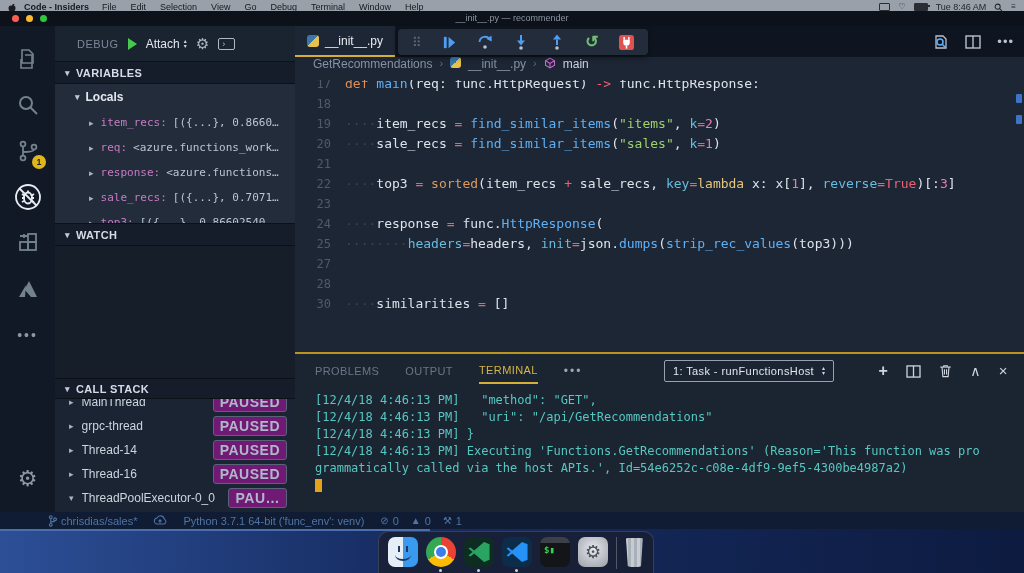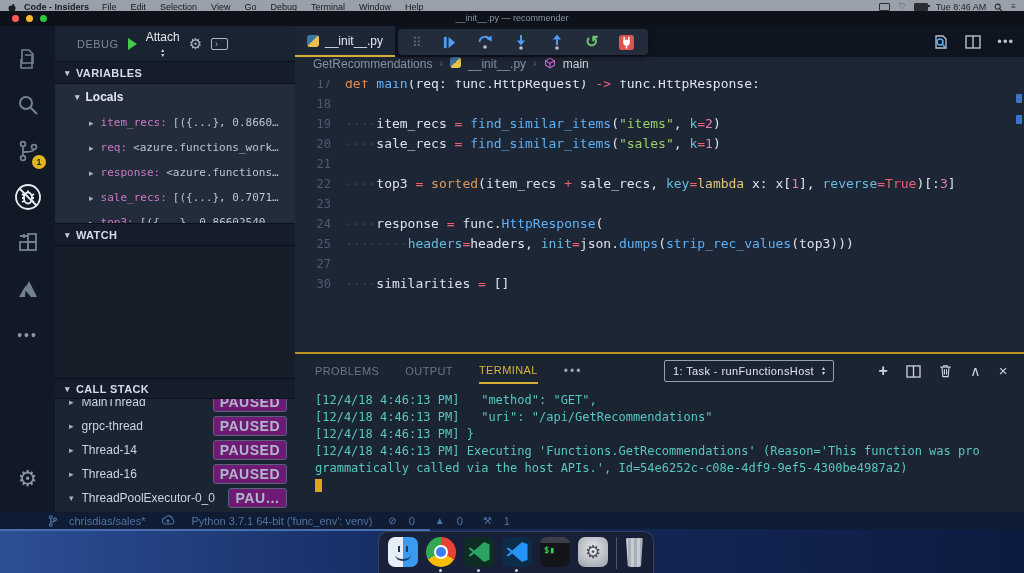--- a/index.html
+++ b/index.html
@@ -34,21 +34,21 @@
     font-weight:bold;width:14px;height:14px;border-radius:50%;display:flex;align-items:center;justify-content:center;}
   #act-gear{margin-top:auto;margin-bottom:10px;font-size:22px;color:#8c97a8;}
   #act-more{color:#8c97a8;font-size:14px;letter-spacing:2px;}
 
   
   #sidebar{left:55px;top:26px;width:240px;height:486px;background:#1a2330;overflow:hidden;}
   #debug-controls{position:absolute;left:0;top:0;width:240px;height:35px;display:flex;
     align-items:center;gap:9px;padding-left:22px;box-sizing:border-box;}
   #debug-controls .dbg{color:#7c8799;font-size:11px;letter-spacing:.5px;}
   .playico{width:0;height:0;border-left:9px solid #47c94f;border-top:6px solid transparent;border-bottom:6px solid transparent;}
-  #attach{color:#e2e7ee;font-size:12px;display:flex;align-items:center;gap:4px;flex-direction:column;}
+  #attach{color:#e2e7ee;font-size:12px;display:flex;align-items:center;gap:4px;}
   .updown{display:flex;flex-direction:column;font-size:6px;line-height:5px;color:#cfd6e0;}
   .gearglyph{font-size:15px;color:#aeb8c6;}
   .consoleico{width:17px;height:12px;border:1px solid #aeb8c6;border-radius:2px;color:#aeb8c6;
     font-size:9px;line-height:11px;padding-left:3px;box-sizing:border-box;}
   .sect{position:absolute;left:0;width:240px;background:#151d2a;color:#d6dce6;font-size:11px;
     font-weight:bold;letter-spacing:.4px;display:flex;align-items:center;gap:6px;padding-left:10px;
     box-sizing:border-box;border-top:1px solid #0c1017;border-bottom:1px solid #0c1017;z-index:3;}
   .sect .tw{font-size:9px;color:#c3cad6;}
   #sect-vars{top:35px;height:23px;}
   #vars-body{position:absolute;top:58px;left:0;width:240px;height:139px;background:#222c3b;overflow:hidden;}
@@ -119,21 +119,21 @@
   #panel-icons .glyph{font-size:14px;line-height:14px;}
   #terminal{position:absolute;left:0;top:36px;width:729px;height:122px;overflow:hidden;
     font-family:"DejaVu Sans Mono",monospace;font-size:12px;line-height:17px;color:#57c7c2;
     padding:2px 0 0 20px;box-sizing:border-box;}
   .tl2{white-space:pre;}
   #cursor{display:inline-block;width:7px;height:13px;background:#e5a11c;vertical-align:middle;}
 
   
   #statusbar{left:0;top:512px;width:1024px;height:17px;background:#0f1c33;display:flex;
     align-items:center;font-size:11px;color:#4f74a6;padding:0 10px 0 48px;box-sizing:border-box;gap:16px;}
-  .sbitem{display:flex;align-items:center;gap:12px;white-space:nowrap;}
+  .sbitem{display:flex;align-items:center;gap:4px;white-space:nowrap;}
   #sb-right{margin-left:auto;display:flex;align-items:center;gap:20px;}
   .sbico{font-size:10px;}
 
   
   #desktop{left:0;top:529px;width:1024px;height:44px;
     background:linear-gradient(90deg,#2c4f96 0%,#172d63 38%,#0d1b40 100%);}
   #desktop-glint{left:0;top:529px;width:430px;height:2px;background:#4a6fae;}
   #dock{left:378px;top:531px;width:276px;height:42px;background:rgba(25,30,45,.74);
     border:1px solid rgba(255,255,255,.14);border-bottom:none;border-radius:10px 10px 0 0;
     display:flex;align-items:flex-start;gap:8px;padding:5px 9px 0 9px;box-sizing:border-box;}
@@ -440,20 +440,24 @@
         <div class="cl">
           <span class="gut"><span class="ln">24</span></span>
           <span class="ct"><span class="t-ws">····</span><span class="t-pl">response </span><span class="t-op">=</span><span class="t-pl"> func.</span><span class="t-fn">HttpResponse</span><span class="t-pl">(</span></span>
         </div>
         <div class="cl">
           <span class="gut"><span class="ln">25</span></span>
           <span class="ct"><span class="t-ws">········</span><span class="t-ka">headers</span><span class="t-op">=</span><span class="t-pl">headers, </span><span class="t-ka">init</span><span class="t-op">=</span><span class="t-pl">json.</span><span class="t-fn">dumps</span><span class="t-pl">(</span><span class="t-fn">strip_rec_values</span><span class="t-pl">(top3)))</span></span>
         </div>
         <div class="cl">
           <span class="gut"><span class="ln">27</span></span>
+          <span class="ct"></span>
+        </div>
+        <div class="cl">
+          <span class="gut"><span class="ln">28</span></span>
           <span class="ct"></span>
         </div>
         <div class="cl">
           <span class="gut"><span class="ln">30</span></span>
           <span class="ct"><span class="t-ws">····</span><span class="t-pl">similarities </span><span class="t-op">=</span><span class="t-pl"> []</span></span>
         </div>
       </div>
     <div class="edge-mark" style="top:68px;"></div>
     <div class="edge-mark" style="top:89px;"></div>
 

